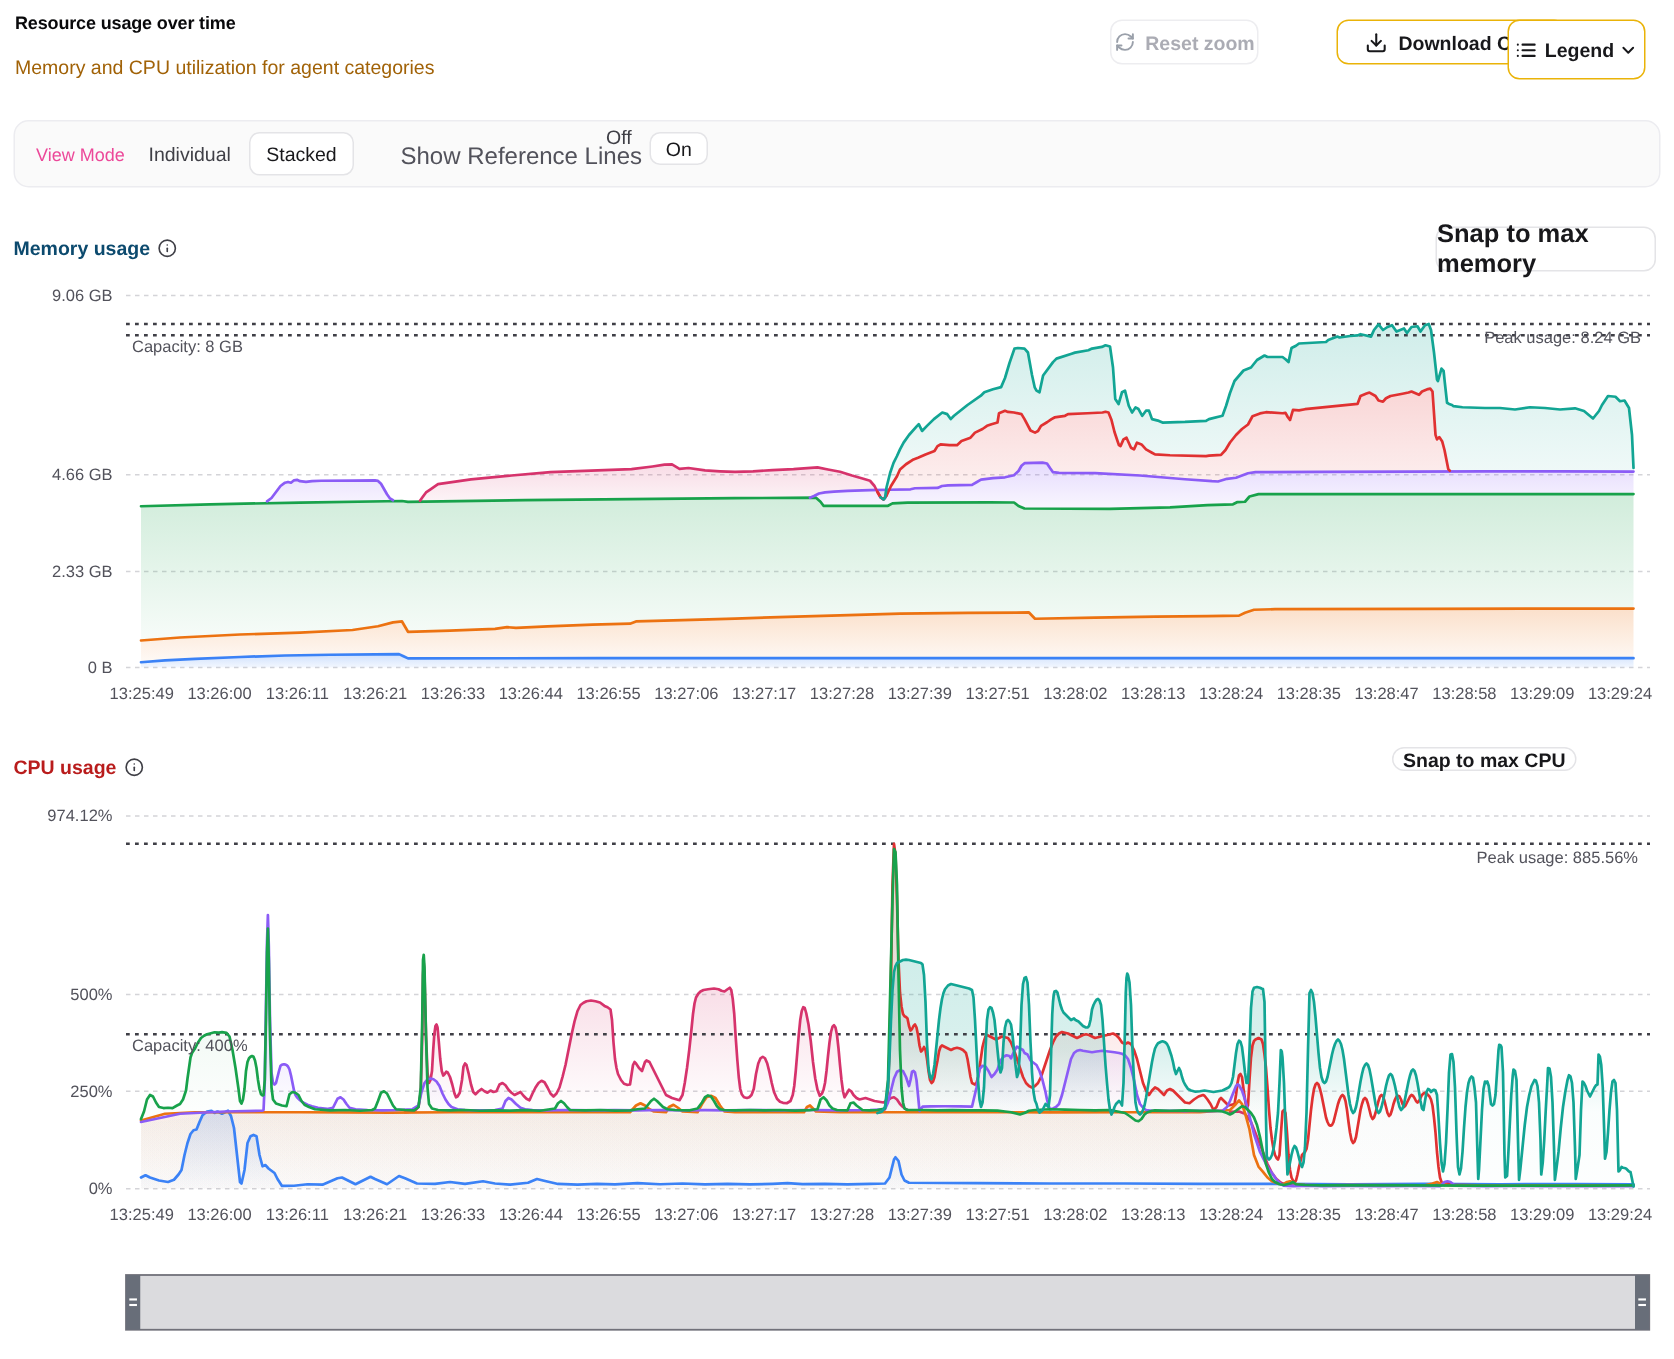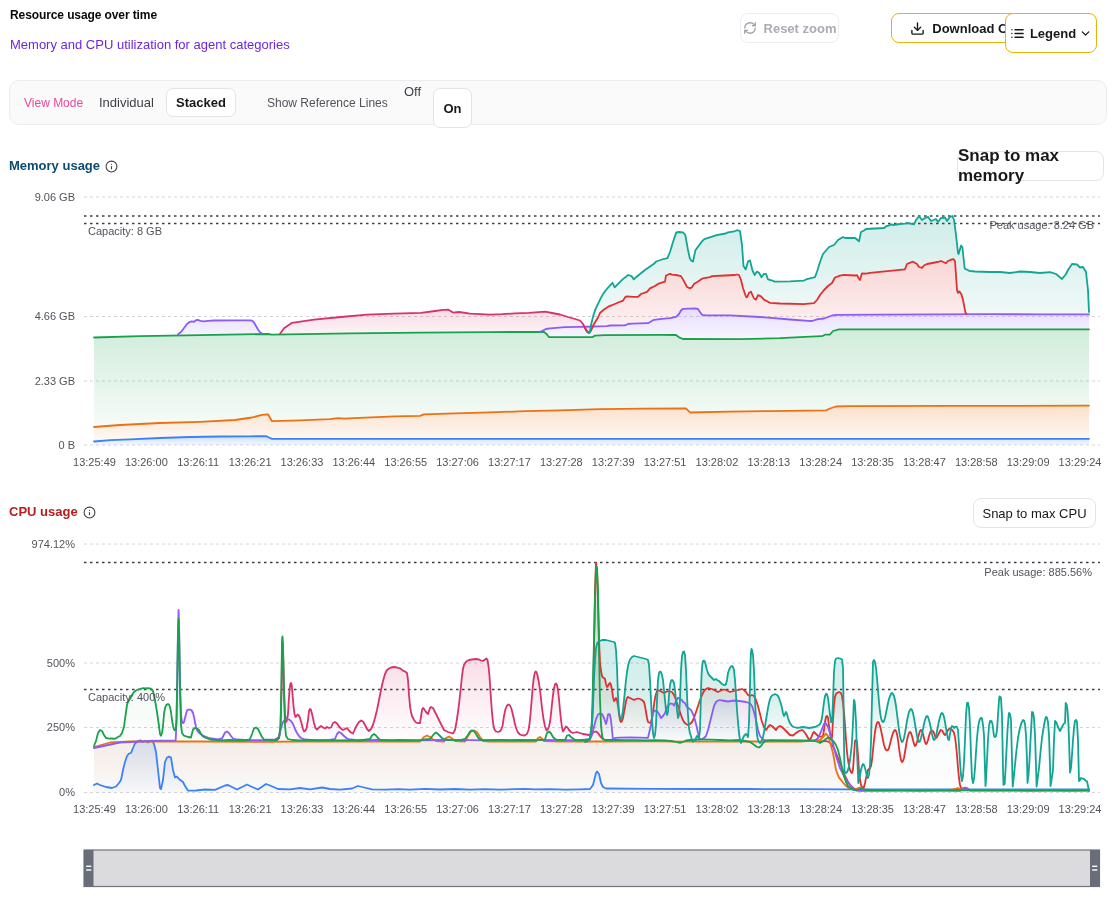--- a/index.html
+++ b/index.html
@@ -1,22 +1,22 @@
 <!DOCTYPE html>
 <html><head><meta charset="utf-8"><title>Resource usage over time</title>
 <style>
 *{margin:0;padding:0;box-sizing:border-box}
 html,body{width:1116px;height:906px;background:#fff;font-family:"Liberation Sans",sans-serif;overflow:hidden}
 .abs{position:absolute}
 .btn{position:absolute;display:flex;align-items:center;justify-content:center;gap:7px;background:#fff;border:1px solid #eab308;border-radius:8px;font-size:13px;font-weight:700;color:#18181b}
-.sbtn{position:absolute;display:flex;align-items:center;justify-content:center;background:#fff;border:1px solid #e4e4e7;border-radius:7px;font-size:13px;font-weight:700;color:#18181b}
+.sbtn{position:absolute;display:flex;align-items:center;justify-content:center;background:#fff;border:1px solid #e4e4e7;border-radius:7px;font-size:13px;font-weight:400;color:#18181b}
 </style></head>
 <body>
 <div class="abs" style="left:10px;top:8px;font-size:12px;font-weight:700;color:#09090b;letter-spacing:-0.1px">Resource usage over time</div>
-<div class="abs" style="left:10px;top:37px;font-size:13px;color:#6d28d9">Memory and CPU utilization for agent categories</div>
+<div class="abs" style="left:10px;top:37px;font-size:13px;color:#a16207">Memory and CPU utilization for agent categories</div>
 
 <div class="btn" style="left:740px;top:13px;width:99px;height:30px;color:#abacb4;border-color:#ededf0">
     <svg width="14" height="14" viewBox="0 0 24 24" fill="none" stroke="#9aa0aa" stroke-width="2.2" stroke-linecap="round" stroke-linejoin="round">
       <path d="M3 12a9 9 0 0 1 9-9 9.75 9.75 0 0 1 6.74 2.74L21 8"></path>
       <path d="M21 3v5h-5"></path>
       <path d="M21 12a9 9 0 0 1-9 9 9.75 9.75 0 0 1-6.74-2.74L3 16"></path>
       <path d="M8 16H3v5"></path>
     </svg>
     <span>Reset zoom</span>
   </div>
@@ -40,39 +40,39 @@
     <span>Legend</span>
     <svg style="margin-left:-2px" width="13" height="13" viewBox="0 0 24 24" fill="none" stroke="#18181b" stroke-width="2.4" stroke-linecap="round" stroke-linejoin="round">
       <path d="m6 9 6 6 6-6"></path>
     </svg>
   </div>
 
 <div class="abs" style="left:9px;top:80px;width:1098px;height:45px;background:#fafafa;border:1px solid #ececf0;border-radius:10px"></div>
 <div class="abs" style="left:24px;top:96px;font-size:12px;font-weight:500;color:#ec4899">View Mode</div>
 <div class="abs" style="left:99px;top:95px;font-size:13px;color:#3f3f46">Individual</div>
 <div class="sbtn" style="left:166px;top:88px;width:70px;height:29px">Stacked</div>
-<div class="abs" style="left:267px;top:96px;font-size:12px;font-weight:500;color:#52525b">Show Reference Lines</div>
+<div class="abs" style="left:267px;top:96px;font-size:16px;font-weight:500;color:#52525b">Show Reference Lines</div>
 <div class="abs" style="left:404px;top:84px;font-size:13px;color:#3f3f46">Off</div>
-<div class="sbtn" style="left:433px;top:88px;width:39px;height:40px">On</div>
+<div class="sbtn" style="left:433px;top:88px;width:39px;height:22px">On</div>
 
 <div class="abs" style="left:9px;top:157.5px;font-size:13px;font-weight:700;color:#0c4a6e">Memory usage</div>
 <div style="position:absolute;left:105px;top:158.5px;width:13px;height:13px"><svg width="13" height="13" viewBox="0 0 24 24" fill="none" stroke="#3f3f46" stroke-width="2" stroke-linecap="round">
       <circle cx="12" cy="12" r="10"></circle>
       <path d="M12 16v-4"></path>
       <path d="M12 8h.01"></path>
     </svg></div>
 <div class="sbtn" style="left:957px;top:151px;width:147px;height:30px;font-weight:700;font-size:17px;border-radius:8px">Snap to max memory</div>
 
 <div class="abs" style="left:9px;top:504px;font-size:13px;font-weight:700;color:#b91c1c">CPU usage</div>
 <div style="position:absolute;left:83px;top:505px;width:13px;height:13px"><svg width="13" height="13" viewBox="0 0 24 24" fill="none" stroke="#3f3f46" stroke-width="2" stroke-linecap="round">
       <circle cx="12" cy="12" r="10"></circle>
       <path d="M12 16v-4"></path>
       <path d="M12 8h.01"></path>
     </svg></div>
-<div class="sbtn" style="left:973px;top:498px;width:123px;height:30px;font-weight:400;font-size:13px;border-radius:8px">Snap to max CPU</div>
+<div class="sbtn" style="left:928px;top:498px;width:123px;height:16px;font-weight:700;font-size:13px;border-radius:8px">Snap to max CPU</div>
 
 <svg width="1116" height="906" viewBox="0 0 1116 906" style="position:absolute;left:0;top:0" font-family="Liberation Sans, sans-serif">
     <defs>
       <linearGradient id="gb" x1="0" y1="0" x2="0" y2="1">
         <stop offset="0" stop-color="#3b82f6" stop-opacity="0.25"></stop>
         <stop offset="1" stop-color="#3b82f6" stop-opacity="0.06"></stop>
       </linearGradient>
       <linearGradient id="go" x1="0" y1="0" x2="0" y2="1">
         <stop offset="0" stop-color="#ec7211" stop-opacity="0.22"></stop>
         <stop offset="1" stop-color="#ec7211" stop-opacity="0.04"></stop>

